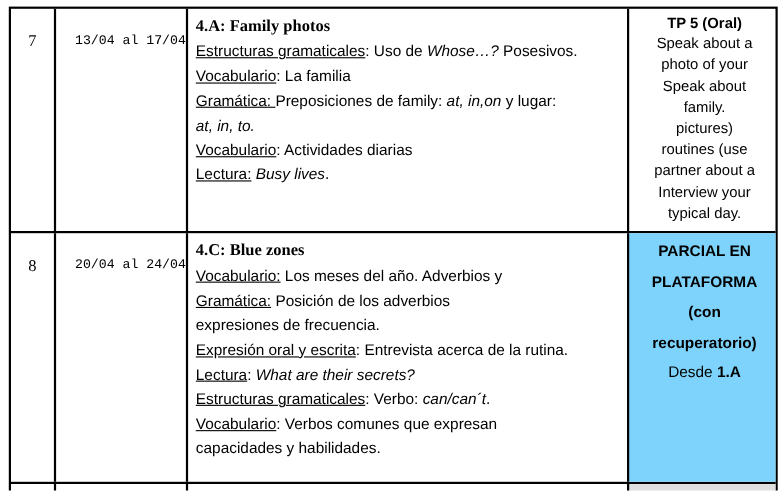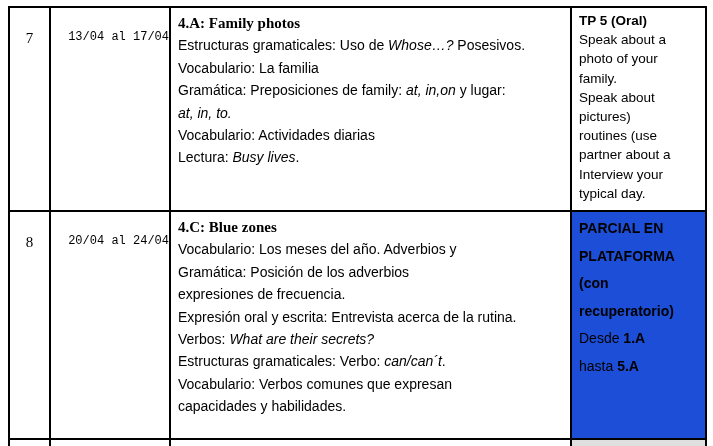--- a/index.html
+++ b/index.html
@@ -19,26 +19,26 @@
   .row3 { height:10px; }
   .cell { height:100%; overflow:hidden; }
   .cell + .cell { border-left:2px solid #000; }
   .c-week  { width:39px;  text-align:center; padding-top:22px;
              font-family:"Liberation Serif", serif; font-size:15px; }
   .c-dates { width:120px; text-align:right; padding-top:22px;
              font-family:Liberation Mono, monospace; font-size:12px; }
   .c-content { width:401px; padding:4px 4px 0 7px; font-size:14px; }
   .c-content .line { line-height:22.4px; white-space:nowrap; }
   .c-assess { flex:1; padding:3px 3px 0 7px; font-size:13.5px; }
-  .c-assess .line { line-height:19.2px; white-space:nowrap; }
+  .c-assess .line { line-height:19.2px; white-space:nowrap;text-align:center; }
   .row2 .c-assess .line { line-height:27.5px; font-size:14px; }
   .shaded { background:#DFDFDF; }
   
   .seg-h { font-family:"Liberation Serif", serif; font-weight:bold; font-size:15px; }
-  .seg-u { }
+  .seg-u { text-decoration:underline; }
   .seg-i { font-style:italic; }
   .seg-b { font-weight:bold; }
   .seg-r { }
 </style>
 </head>
 <body>
 
 <div class="tbl">
 
   <div class="row row1">
@@ -54,22 +54,22 @@
         <div class="line"><span class="seg-u">Vocabulario</span><span class="seg-r">: La familia</span></div>
         <div class="line"><span class="seg-u">Gramática: </span><span class="seg-r">Preposiciones de family: </span><span class="seg-i">at, in,on</span><span class="seg-r"> y lugar:</span></div>
         <div class="line"><span class="seg-i">at, in, to.</span></div>
         <div class="line"><span class="seg-u">Vocabulario</span><span class="seg-r">:  Actividades diarias</span></div>
         <div class="line"><span class="seg-u">Lectura:</span><span class="seg-r"> </span><span class="seg-i">Busy lives</span><span class="seg-r">.</span></div>
       </div>
     <div class="cell c-assess">
         <div class="line"><span class="seg-b">TP 5 (Oral)</span></div>
         <div class="line"><span class="seg-r">Speak about a</span></div>
         <div class="line"><span class="seg-r">photo of your</span></div>
+        <div class="line"><span class="seg-r">Speak about</span></div>
         <div class="line"><span class="seg-r">family.</span></div>
-        <div class="line"><span class="seg-r">Speak about</span></div>
         <div class="line"><span class="seg-r">pictures)</span></div>
         <div class="line"><span class="seg-r">routines (use</span></div>
         <div class="line"><span class="seg-r">partner about a</span></div>
         <div class="line"><span class="seg-r">Interview your</span></div>
         <div class="line"><span class="seg-r">typical day.</span></div>
       </div>
   </div>
 
   <div class="row row2">
     <div class="cell c-week">
@@ -77,32 +77,31 @@
     </div>
     <div class="cell c-dates">
       <span>20/04 al 24/04</span>
     </div>
     <div class="cell c-content">
         <div class="line"><span class="seg-h">4.C: Blue zones</span></div>
         <div class="line"><span class="seg-u">Vocabulario:</span><span class="seg-r">  Los meses del año. Adverbios y</span></div>
         <div class="line"><span class="seg-u">Gramática:</span><span class="seg-r"> Posición de los adverbios</span></div>
         <div class="line"><span class="seg-r">expresiones de frecuencia.</span></div>
         <div class="line"><span class="seg-u">Expresión oral y escrita</span><span class="seg-r">: Entrevista acerca de la rutina.</span></div>
-        <div class="line"><span class="seg-u">Verbos</span><span class="seg-r">: </span><span class="seg-i">What are their secrets?</span></div>
+        <div class="line"><span class="seg-u">Lectura</span><span class="seg-r">: </span><span class="seg-i">What are their secrets?</span></div>
         <div class="line"><span class="seg-u">Estructuras gramaticales</span><span class="seg-r">: Verbo: </span><span class="seg-i">can/can´t</span><span class="seg-r">.</span></div>
         <div class="line"><span class="seg-u">Vocabulario</span><span class="seg-r">: Verbos comunes que expresan</span></div>
         <div class="line"><span class="seg-r">capacidades y habilidades.</span></div>
       </div>
-    <div class="cell c-assess shaded" style="background: #1d4ed8;">
+    <div class="cell c-assess shaded" style="background: #7dd3fc;">
         <div class="line"><span class="seg-b">PARCIAL EN</span></div>
         <div class="line"><span class="seg-b">PLATAFORMA</span></div>
         <div class="line"><span class="seg-b">(con</span></div>
         <div class="line"><span class="seg-b">recuperatorio)</span></div>
         <div class="line"><span class="seg-r">Desde </span><span class="seg-b">1.A</span></div>
-        <div class="line"><span class="seg-r">hasta </span><span class="seg-b">5.A</span></div>
       </div>
   </div>
 
   <div class="row row3">
     <div class="cell c-week"></div>
     <div class="cell c-dates"></div>
     <div class="cell c-content"></div>
     <div class="cell c-assess shaded" style="background: rgb(223, 223, 223);"></div>
   </div>
 

